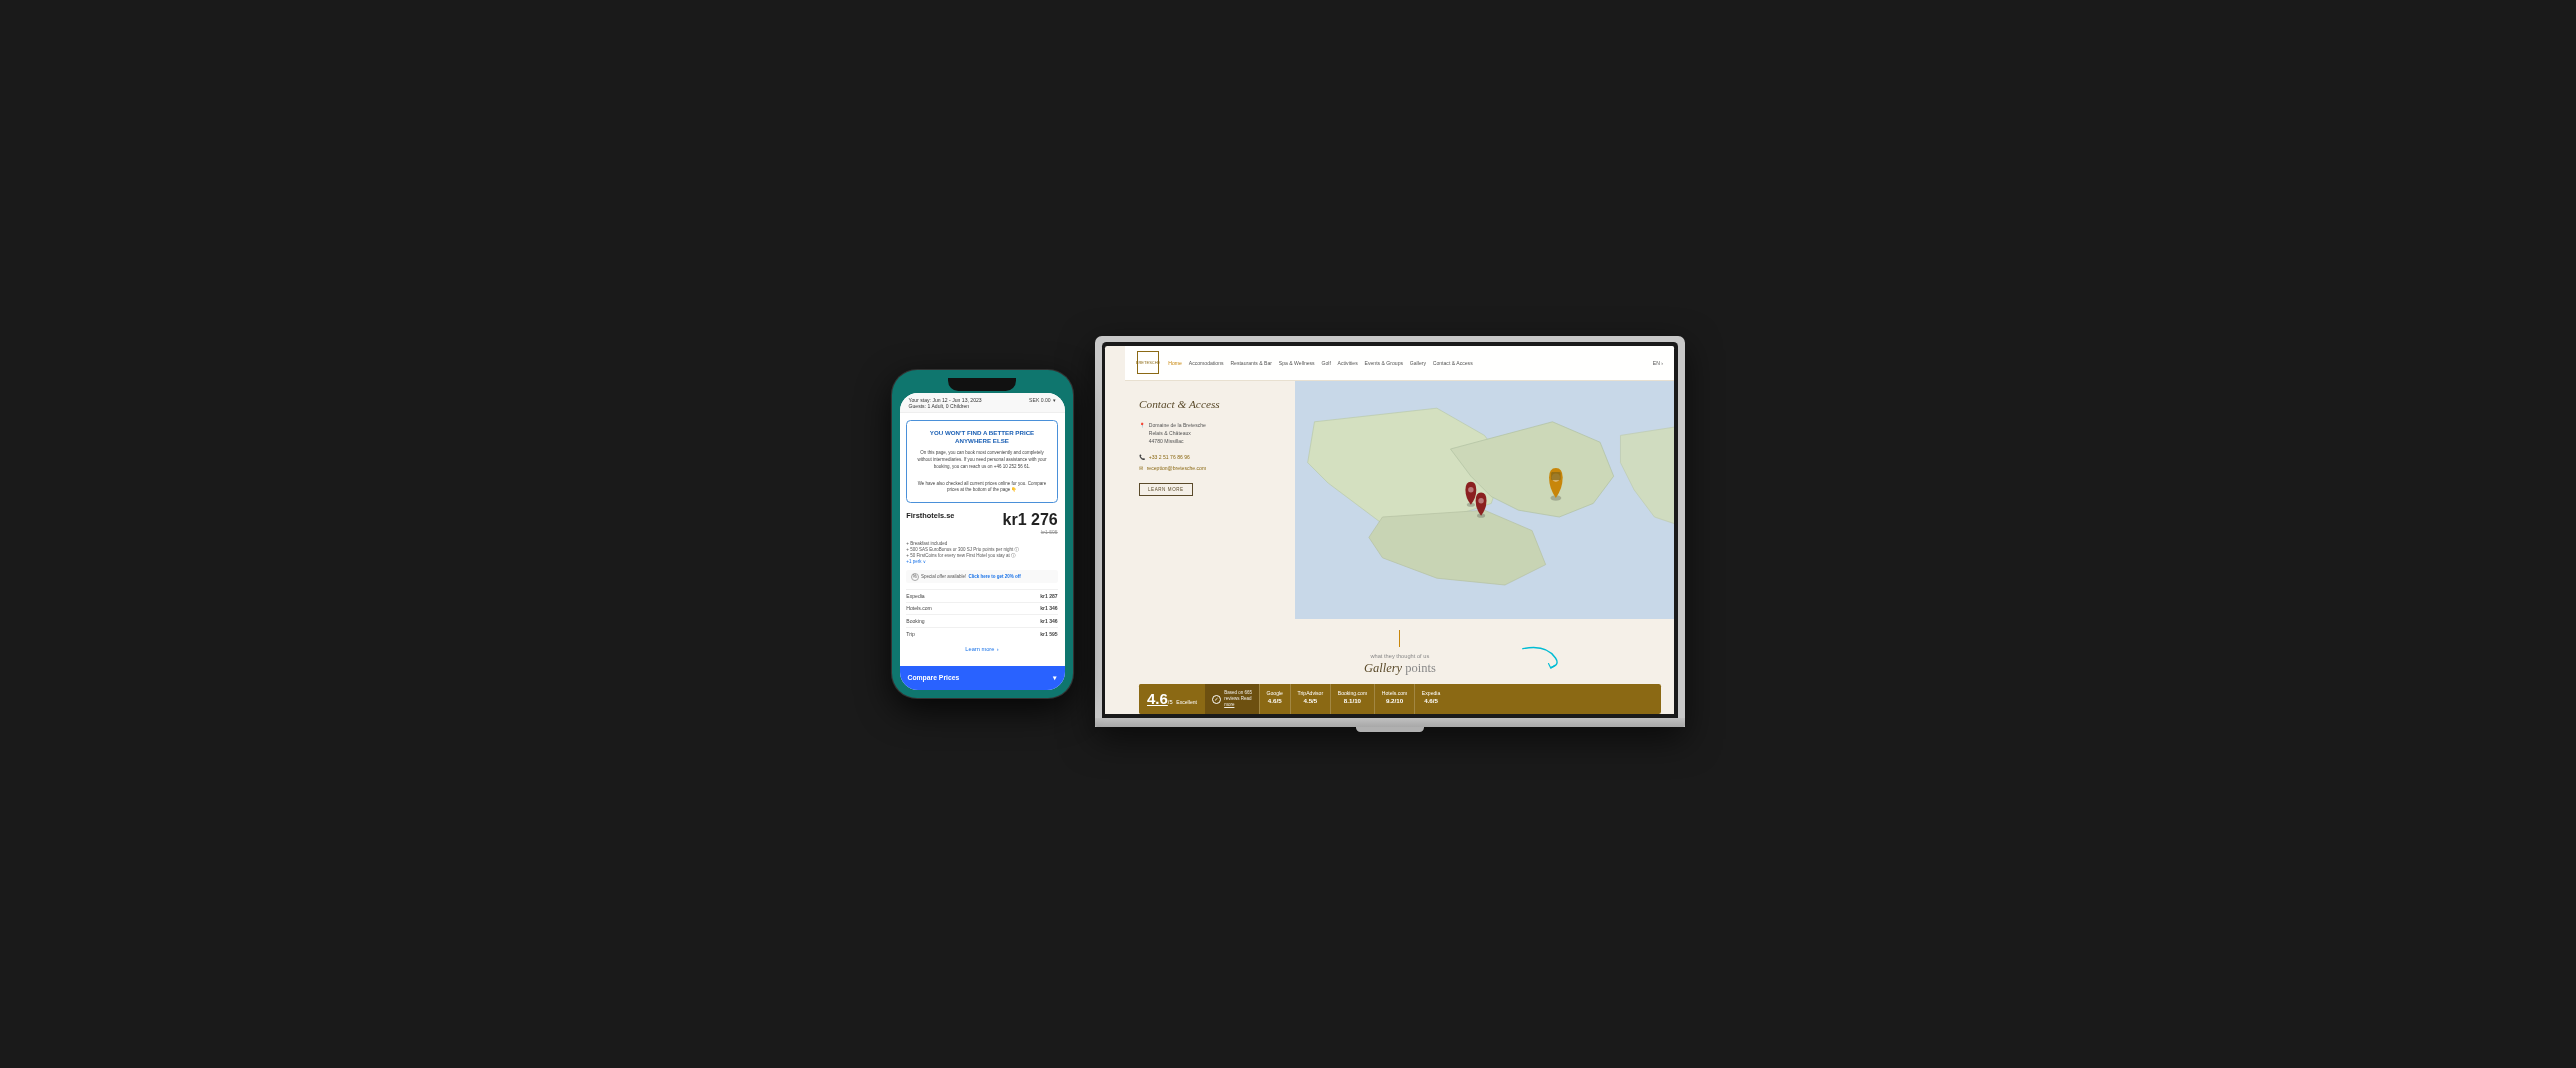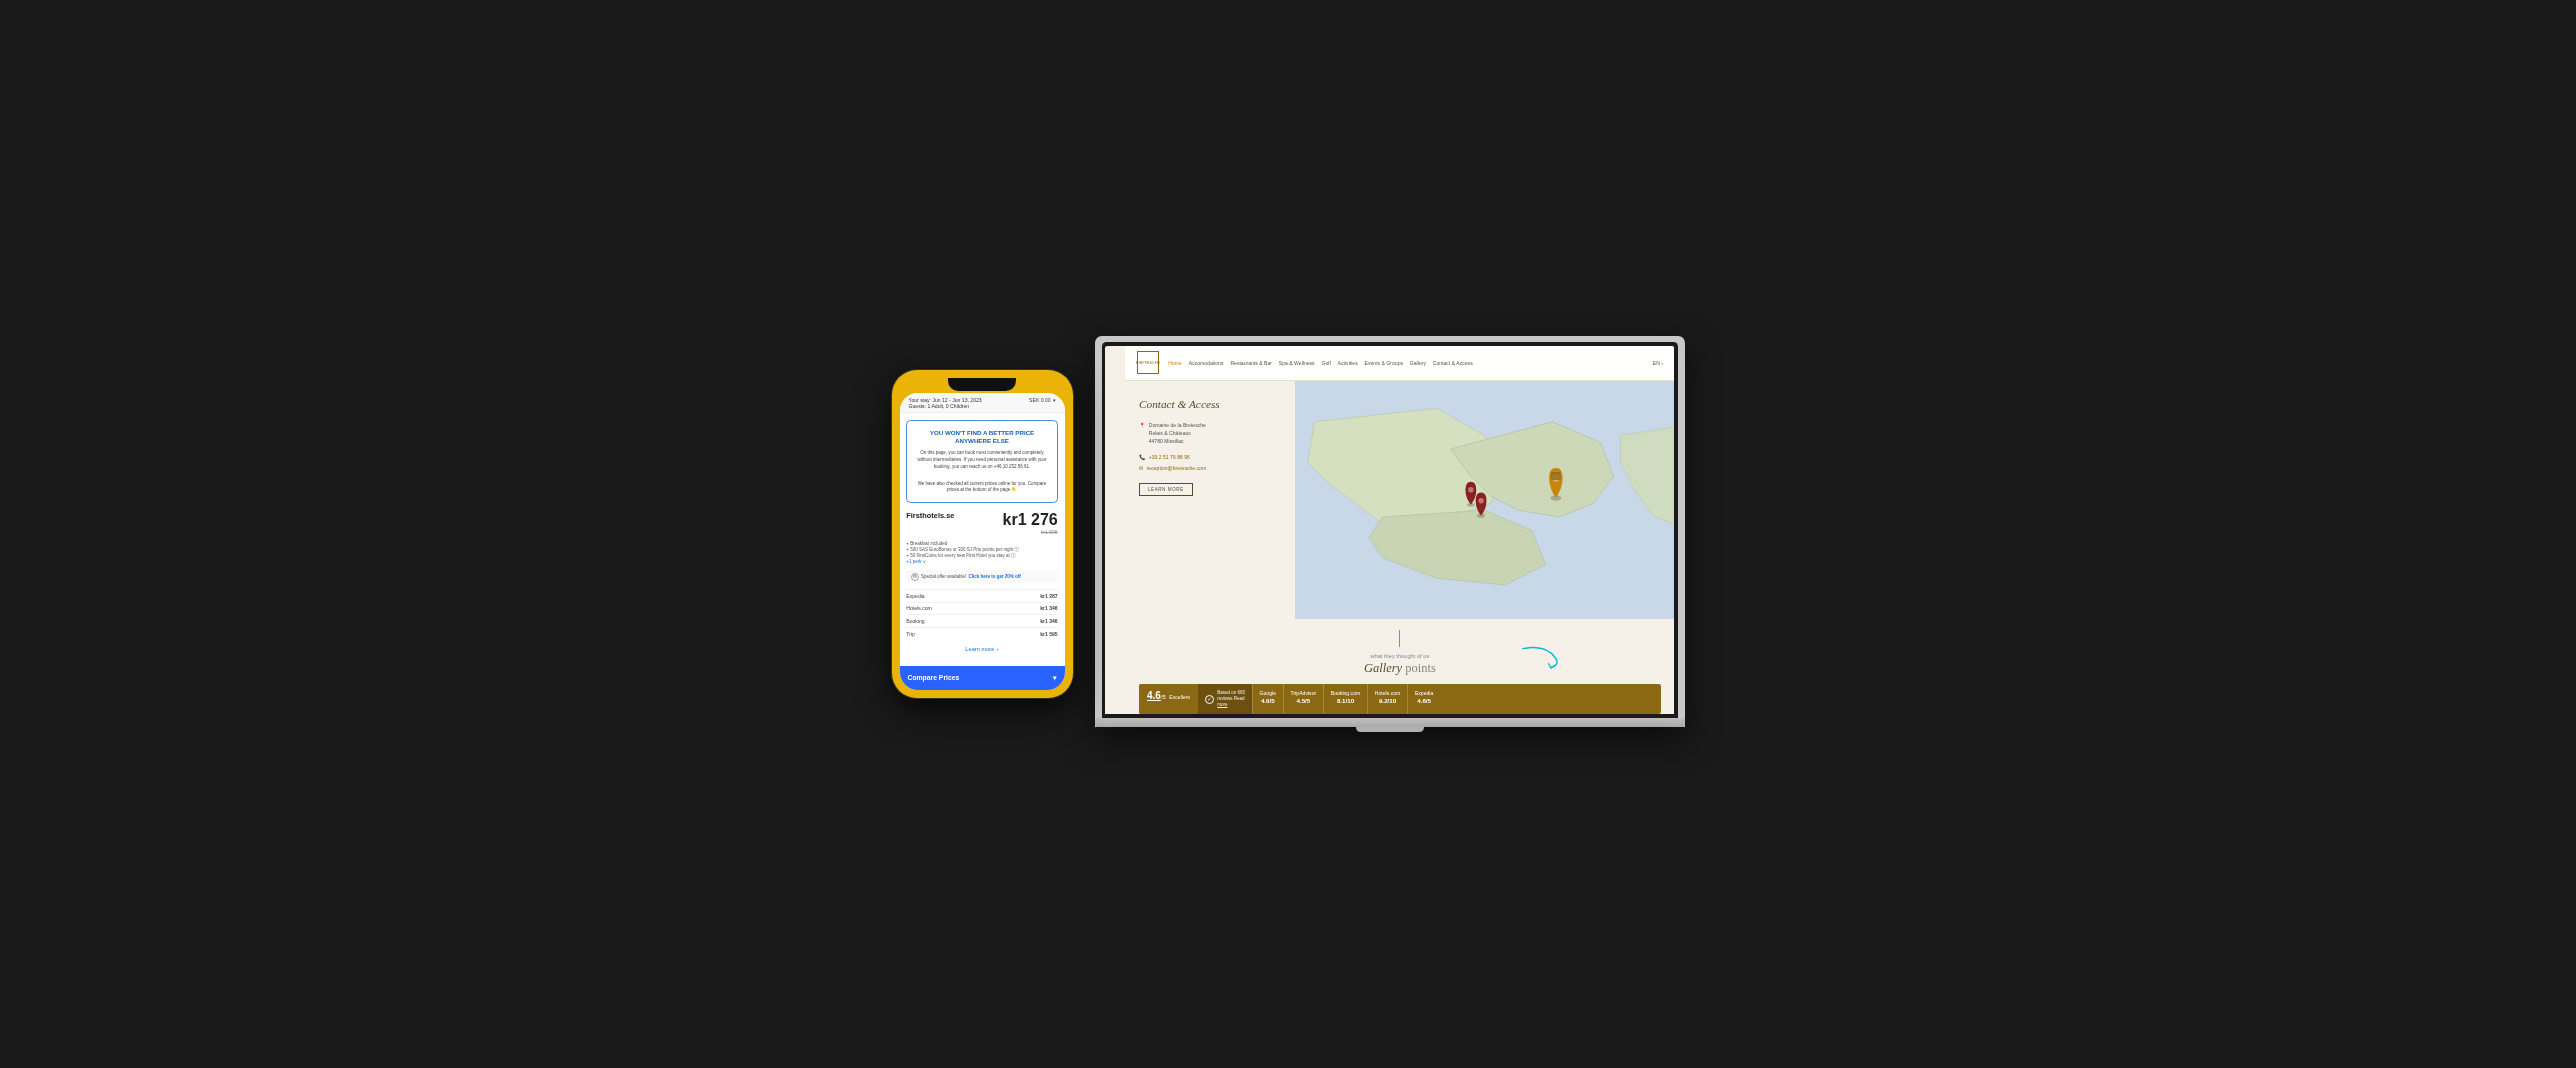--- a/index.html
+++ b/index.html
@@ -21,21 +21,21 @@
       max-width: 793px;
     }
 
     
     .phone-wrapper {
       flex-shrink: 0;
       width: 181px;
     }
 
     .phone {
-      background: #eab308;
+      background: #0f766e;
       border-radius: 25px;
       padding: 8px;
       box-shadow: 0 0 0 1.1px #333, 0 11.3px 34px rgba(0,0,0,0.8);
       position: relative;
     }
 
     .phone-notch {
       width: 68px;
       height: 12.5px;
       background: #111;
@@ -404,21 +404,21 @@
     }
 
     .rating-main {
       background: #8B6914;
       color: #fff;
       padding: 5.7px 8px;
       white-space: nowrap;
     }
 
     .rating-main .score {
-      font-size: 10px;
+      font-size: 15px;
       font-weight: 700;
       text-decoration: underline;
     }
 
     .rating-main .out-of {
       font-size: 5.7px;
     }
 
     .rating-main .label {
       font-size: 5.1px;

